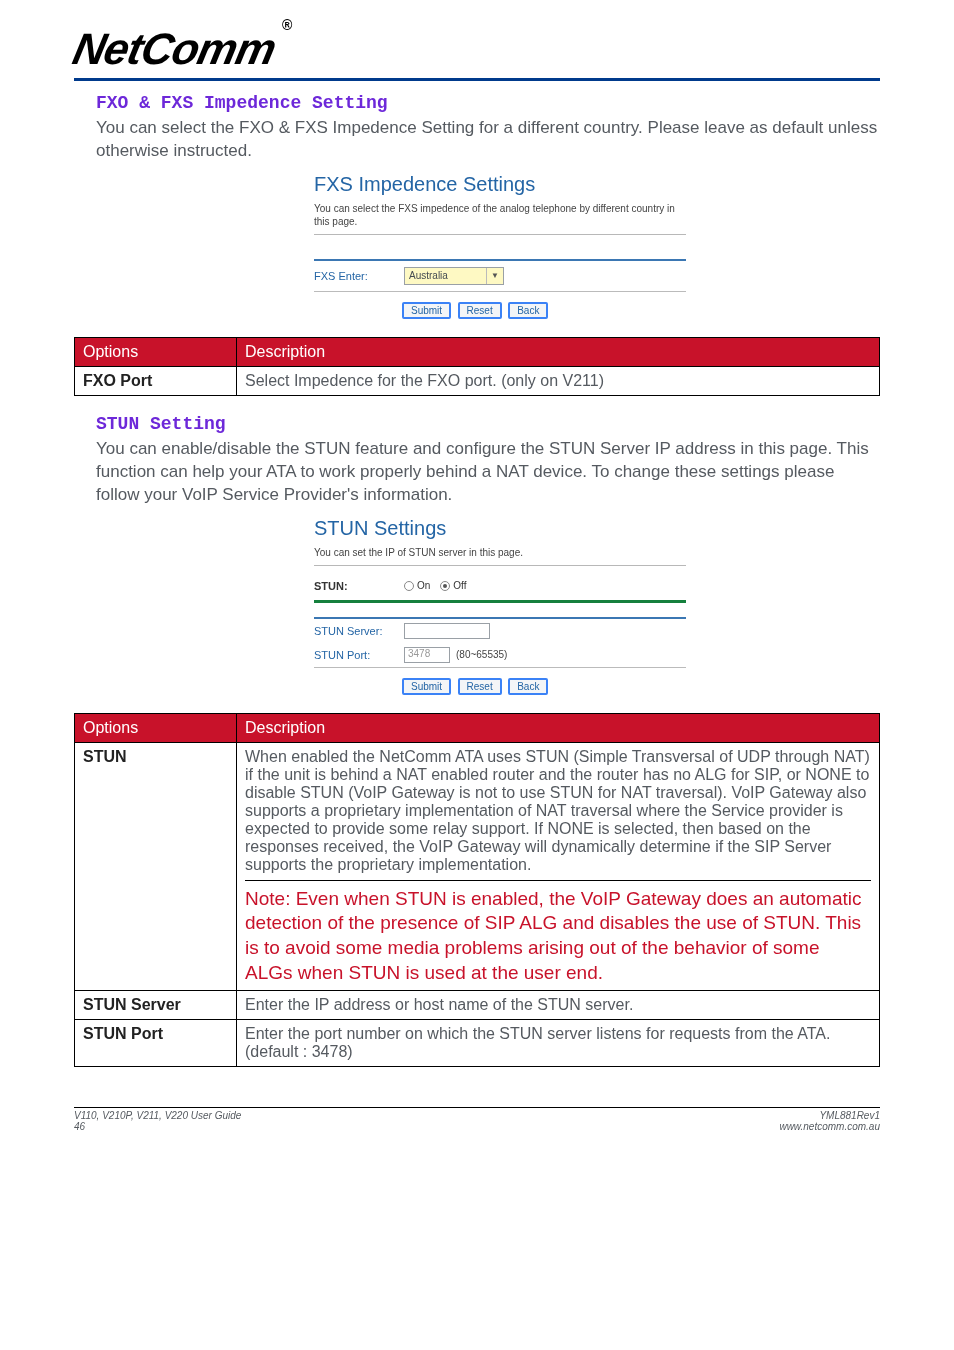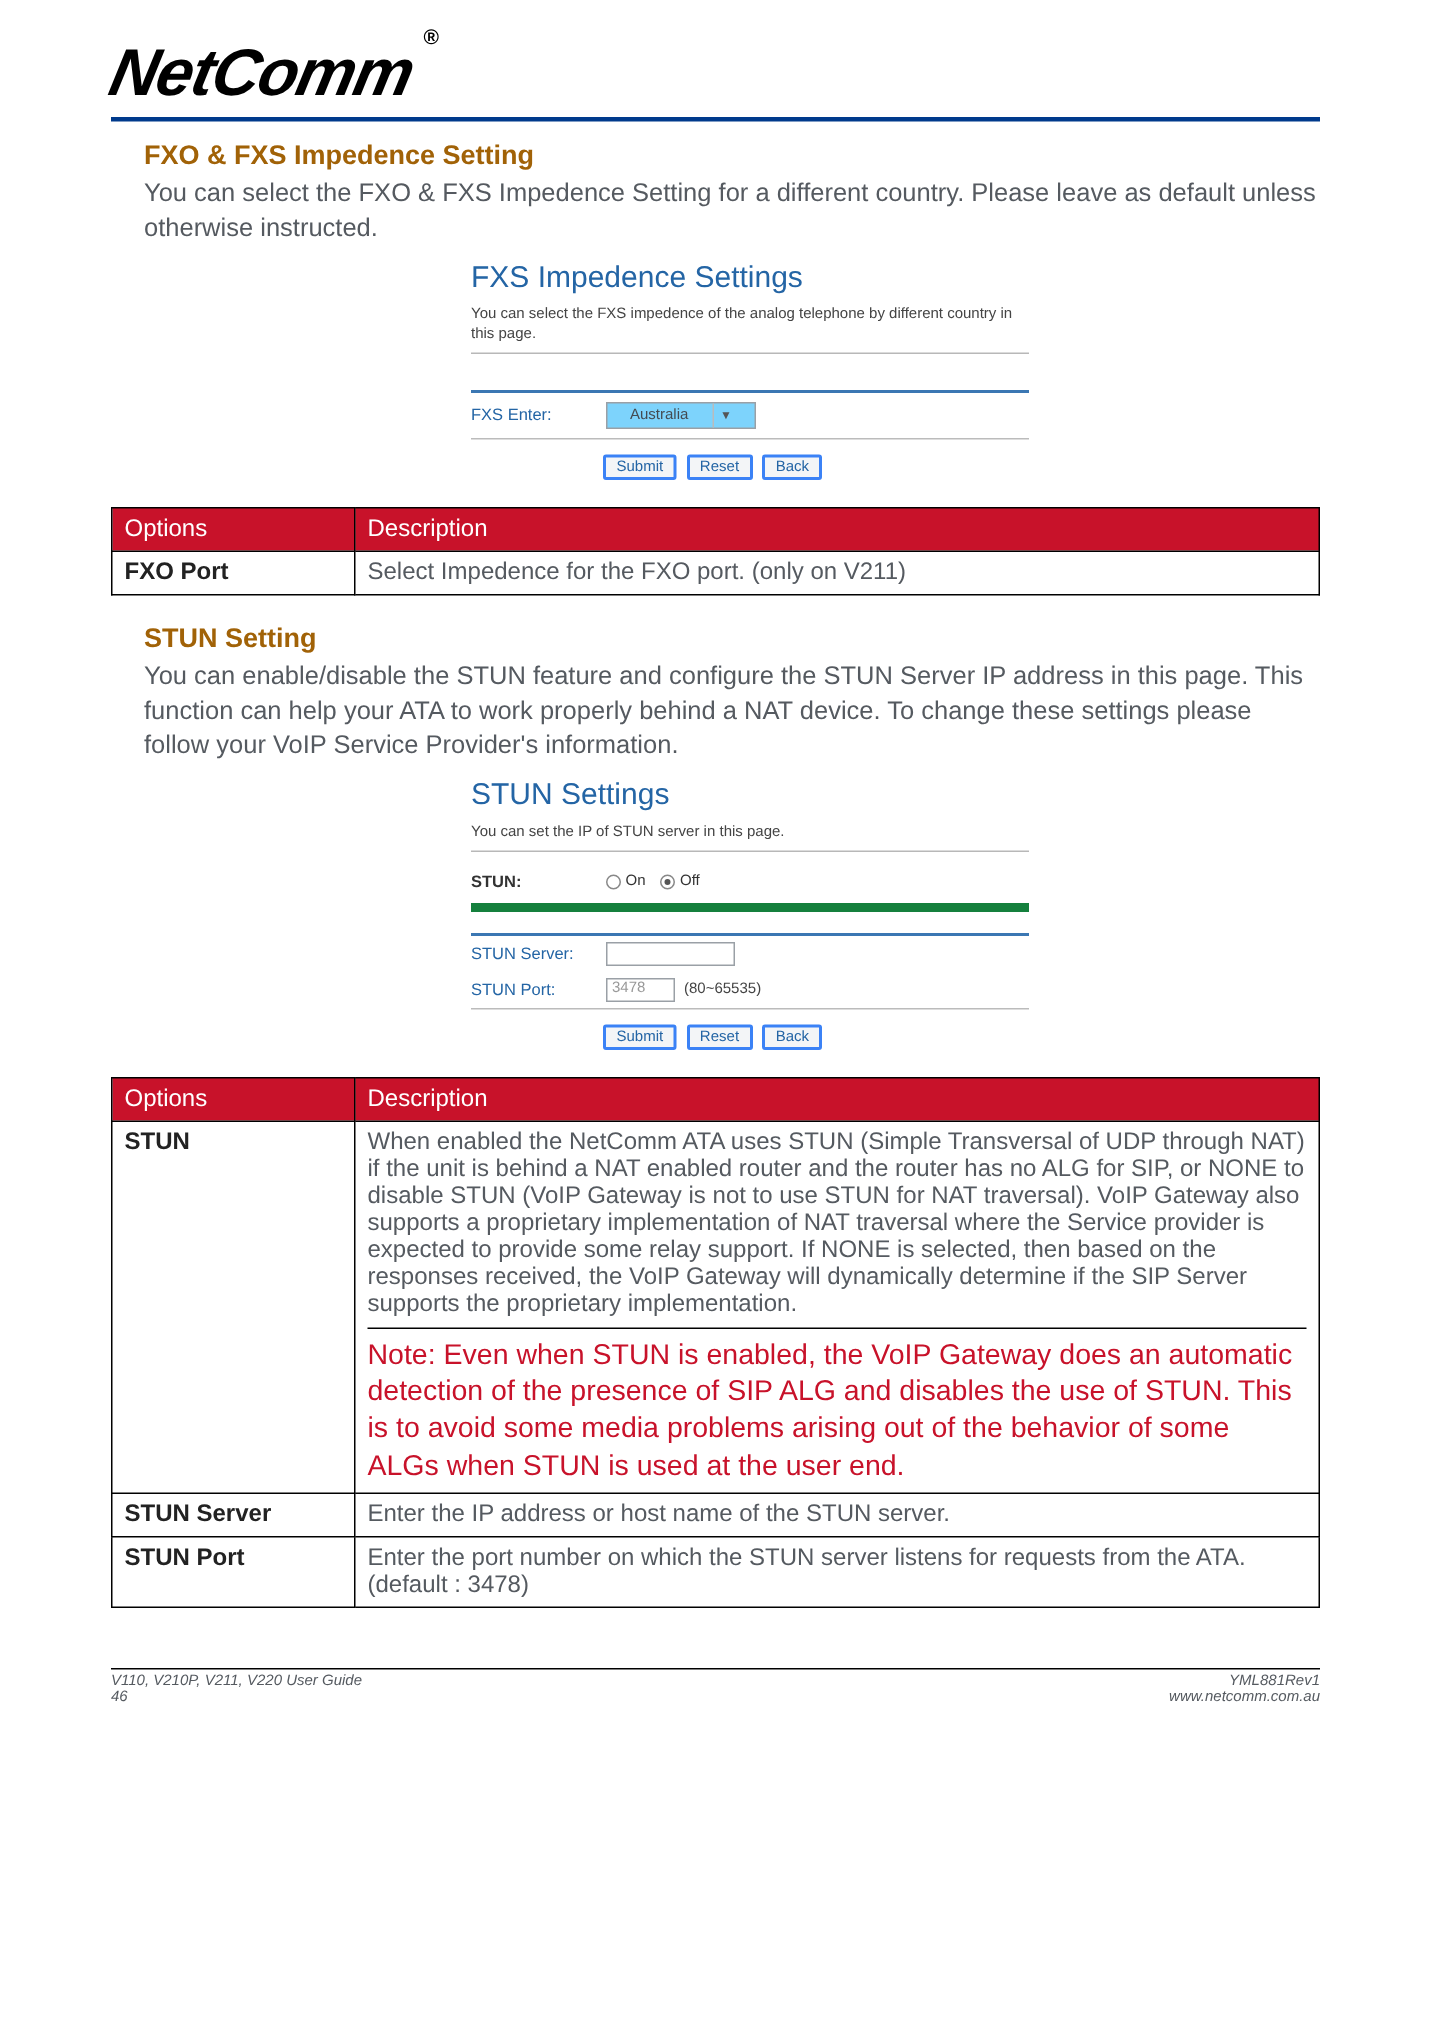--- a/index.html
+++ b/index.html
@@ -34,22 +34,22 @@
   .logo sup { font-size: 14px; font-style: normal; position: relative; top: -18px; left: 2px; transform: skewX(12deg); display:inline-block;}
   .top-rule {
     border: none;
     border-top: 3px solid #003a8c;
     margin: 0 0 12px 0;
   }
   h3.section-title {
     font-weight: 700;
     font-size: 18px;
     margin: 0 0 4px 22px;
-    color: #a16207;
-    font-family: Liberation Sans, sans-serif;
+    color: #6d28d9;
+    font-family: Liberation Mono, monospace;
   }
   p.body {
     font-size: 17px;
     line-height: 1.35;
     margin: 0 0 10px 22px;
     color: #555a60;
   }
   
   .shot {
     margin: 6px 0 18px 240px;
@@ -81,25 +81,25 @@
     padding: 6px 0;
   }
   .shot-label {
     flex: 0 0 90px;
     font-size: 11px;
     color: #2465a5;
   }
   .shot-select {
     font-size: 10px;
     border: 1px solid #9aa0a6;
-    background: #7dd3fc;
+    background: #fef9c3;
     display: inline-flex;
     align-items: center;
     height: 18px;
-    padding: 0 15px;
+    padding: 0 4px;
     width: 100px;
     justify-content: space-between;
   }
   .shot-select .arrow {
     font-size: 8px;
     color: #555;
     border-left: 1px solid #bbb;
     padding-left: 4px;
     height: 100%;
     display:flex;
@@ -237,21 +237,21 @@
     </table>
 
   <h3 class="section-title">STUN Setting</h3>
   <p class="body">You can enable/disable the STUN feature and configure the STUN Server IP address in this page. This function can help your ATA to work properly behind a NAT device. To change these settings please follow your VoIP Service Provider's information.</p>
 
   <div class="shot stun-block">
     <div class="shot-title">STUN Settings</div>
     <div class="shot-desc">You can set the IP of STUN server in this page.</div>
     <hr class="shot-hr" style="margin-bottom:10px">
 
-    <div class="shot-row2" style="border-bottom:6px solid #15803d;padding-bottom:8px;">
+    <div class="shot-row2" style="border-bottom:3px solid #15803d;padding-bottom:8px;">
       <div class="shot-label" style="flex:0 0 90px;font-weight:600;font-size:11px;color:#333">STUN:</div>
       <span class="radio"></span>
       <span class="rlabel">On</span>
       <span class="radio checked"></span>
       <span class="rlabel">Off</span>
     </div>
 
     <div style="border-top:2px solid #3b77b3;margin-top:14px;border-bottom:1px solid #bbb;">
       <div class="shot-row2">
         <div class="shot-label" style="color:#2465a5">STUN Server:</div>

